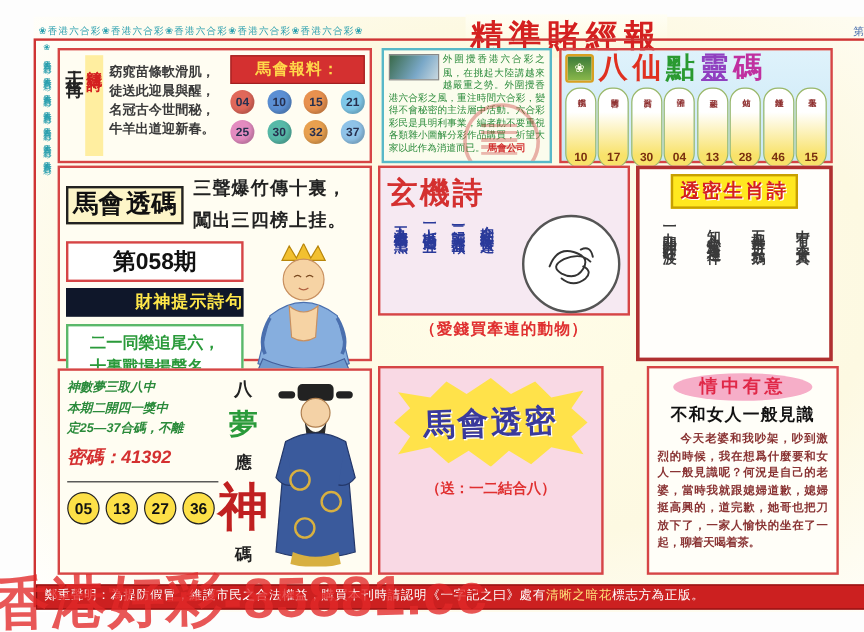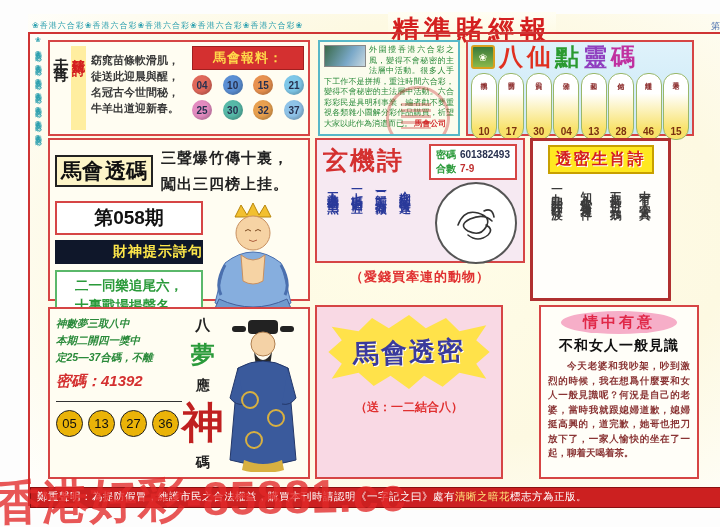--- a/index.html
+++ b/index.html
@@ -84,36 +84,36 @@
   .codebox .code{color:#27304f;font-weight:bold;}
   .codebox .sum{color:#c03030;font-weight:bold;}
   .xj-mid{display:flex;margin-top:2px;}
   .xj-cols{display:flex;flex-direction:row-reverse;gap:9px;padding-left:2px;}
   .xj-col{writing-mode:vertical-rl;text-orientation:upright;font-size:11.5px;color:#2a3a9a;
           font-weight:bold;letter-spacing:2px;}
   .sketch-circle{margin-left:auto;width:78px;height:78px;border-radius:50%;border:2px solid #555;
                  background:#fff;display:flex;align-items:center;justify-content:center;}
   .xj-hint{color:#e03030;font-weight:bold;font-size:13px;text-align:center;margin-top:4px;letter-spacing:1px;}
   
-  .sxiao{left:502px;top:124px;width:141px;height:163px;border:3px solid #b03030;background:#fffefb;
+  .sxiao{left:502px;top:124px;width:164px;height:163px;border:3px solid #b03030;background:#fffefb;
          padding:4px 6px;text-align:center;}
   .sx-title{display:inline-block;background:#ffe820;border:2px solid #c8a000;padding:2px 6px;
             font-size:16px;font-weight:bold;color:#d42020;letter-spacing:2px;text-shadow:1px 1px 0 #fff;}
   .sx-cols{display:flex;flex-direction:row-reverse;justify-content:space-between;padding:8px 10px 0;}
   .sx-col{writing-mode:vertical-rl;text-orientation:upright;font-size:11.5px;color:#3a3a3a;
           font-weight:bold;letter-spacing:3px;}
   
   .shenma{left:20px;top:293px;width:262px;height:172px;padding:6px;display:flex;}
   .sm-left{width:130px;display:flex;flex-direction:column;}
   .sm-line{font-size:10.5px;color:#2a8a3a;font-weight:bold;font-style:italic;line-height:17px;white-space:nowrap;}
   .sm-code{font-size:15px;color:#d43030;font-weight:bold;font-style:italic;margin-top:6px;}
   .sm-rule{border-top:1.5px solid #333;margin:10px 0 8px;}
   .sm-nums{display:flex;gap:5px;}
-  .numcircle{width:25px;height:25px;border-radius:50%;border:1.5px solid #222;background:#eab308;
-             display:flex;align-items:center;justify-content:center;font-size:13px;font-weight:normal;color:#111;}
+  .numcircle{width:25px;height:25px;border-radius:50%;border:1.5px solid #222;background:#fde047;
+             display:flex;align-items:center;justify-content:center;font-size:13px;font-weight:bold;color:#111;}
   .sm-title{width:44px;display:flex;flex-direction:column;align-items:center;justify-content:space-between;
             padding:2px 0;}
   .smc{line-height:1;}
   .smc-ba{font-size:15px;color:#222;font-weight:bold;}
   .smc-meng{font-size:24px;color:#2a9a3a;font-weight:bold;}
   .smc-ying{font-size:14px;color:#222;font-weight:bold;}
   .smc-shen{font-size:42px;color:#c02020;font-weight:bold;font-family:"DejaVu Serif","Liberation Serif",serif;}
   .smc-ma{font-size:14px;color:#222;font-weight:bold;}
   .deity-wrap{flex:1;display:flex;align-items:center;justify-content:center;}
   
@@ -174,21 +174,21 @@
         <div class="ball" style="background: rgb(227, 139, 192);">25</div>
         <div class="ball" style="background: rgb(87, 185, 168);">30</div>
         <div class="ball" style="background: rgb(232, 160, 79);">32</div>
         <div class="ball" style="background: rgb(143, 195, 232);">37</div>
       </div>
     </div>
   </div>
 
   <div class="box bordered-cyan notice">
     <span class="news-photo"></span>
-    <span>外圍攪香港六合彩之風，變得不會秘密的主法層中活動。很多人手下工作不是拼搏，重注時間六合彩，變得不會秘密的主法層中活動。六合彩彩民是具明利事業，編者勸不要重視各類雜小圖解分彩作品購買，祈望大家以此作為消遣而已。</span>
+    <span>外圍攪香港六合彩之風，在挑起大陸講越來越嚴重之勢。外圍攪香港六合彩之風，重注時間六合彩，變得不會秘密的主法層中活動。六合彩彩民是具明利事業，編者勸不要重視各類雜小圖解分彩作品購買，祈望大家以此作為消遣而已。</span>
     <span class="notice-sign">馬會公司</span>
     <div class="seal"></div>
   </div>
 
   <div class="box eight">
     <div class="eight-titlerow">
       <div class="flower-chip">❀</div>
       <div class="eight-title">
         <span style="color: rgb(224, 48, 32);">八</span><span style="color: rgb(224, 48, 32);">仙</span><span style="color: rgb(42, 154, 48);">點</span><span style="color: rgb(144, 64, 192);">靈</span><span style="color: rgb(192, 48, 160);">碼</span>
       </div>
@@ -258,24 +258,20 @@
           <path d="M14 96 q34 16 68 0 l6 14 q-40 12 -80 0 Z" fill="#6f9ace" stroke="#44609c"></path>
           <path d="M20 62 q-10 18 -4 30 M76 62 q10 18 4 30" stroke="#4a6fae" fill="none" stroke-width="3"></path>
         </svg>
       </div>
     </div>
   </div>
 
   <div class="box xuanji">
     <div class="xj-top">
       <div class="xj-title">玄機詩</div>
-      <div class="codebox">
-        <div><span class="lab">密碼</span><span class="code">601382493</span></div>
-        <div><span class="lab">合數</span><span class="sum">7-9</span></div>
-      </div>
     </div>
     <div class="xj-mid">
       <div class="xj-cols">
         <div class="xj-col">今期紅波行大運</div>
         <div class="xj-col">二一歸天方盡傾</div>
         <div class="xj-col">一七出碼追四五</div>
         <div class="xj-col">五人猜碼四七黑</div>
       </div>
       <div class="sketch-circle">
         <svg width="64" height="64" viewBox="0 0 64 64">

